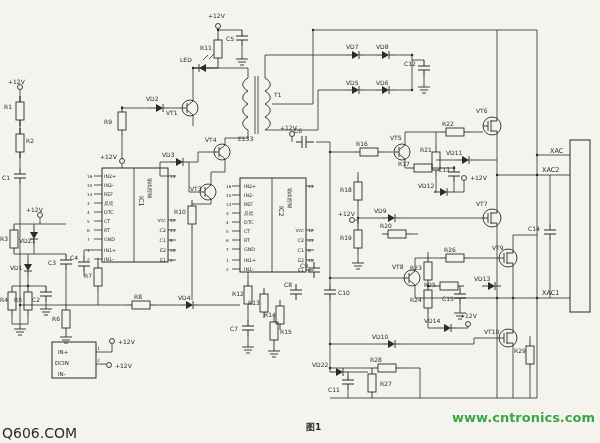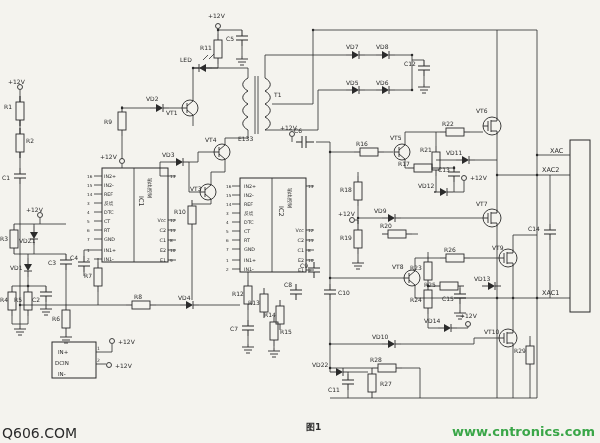--- a/index.html
+++ b/index.html
@@ -6,21 +6,21 @@
   html,body { margin:0; padding:0; }
   body { font-family:"DejaVu Sans", sans-serif; background:#ddd; }
   .stage { position:relative; width:600px; height:443px; background:var(--paper); overflow:hidden; }
   svg { position:absolute; inset:0; }
   svg text { font-family:"DejaVu Sans", sans-serif; }
   .w    { stroke:var(--ink); stroke-width:.8; fill:none; }
   .coil { stroke:var(--ink); stroke-width:.95; fill:none; }
   .dots { stroke:var(--ink); stroke-width:2.4; stroke-linecap:round; fill:none; }
   .box  { stroke:var(--ink); stroke-width:1; fill:none; }
   .wm-l { position:absolute; left:2px; bottom:2px; font-size:14px; color:#2a2a2a; }
-  .wm-r { position:absolute; right:5px; bottom:4px; font-size:13px; font-weight:bold; color:var(--green); }
+  .wm-r { position:absolute; right:5px; bottom:18px; font-size:13px; font-weight:bold; color:var(--green); }
 </style>
 </head>
 <body>
 
 <div class="stage">
   <svg id="schematic" width="600" height="443" viewBox="0 0 600 443">
     <defs>
       <g id="res-v" stroke="#2b2b2b" stroke-width=".9" fill="none">
           <line x1="0" y1="-6" x2="0" y2="0"></line>
           <rect x="-4" y="0" width="8" height="18"></rect>

